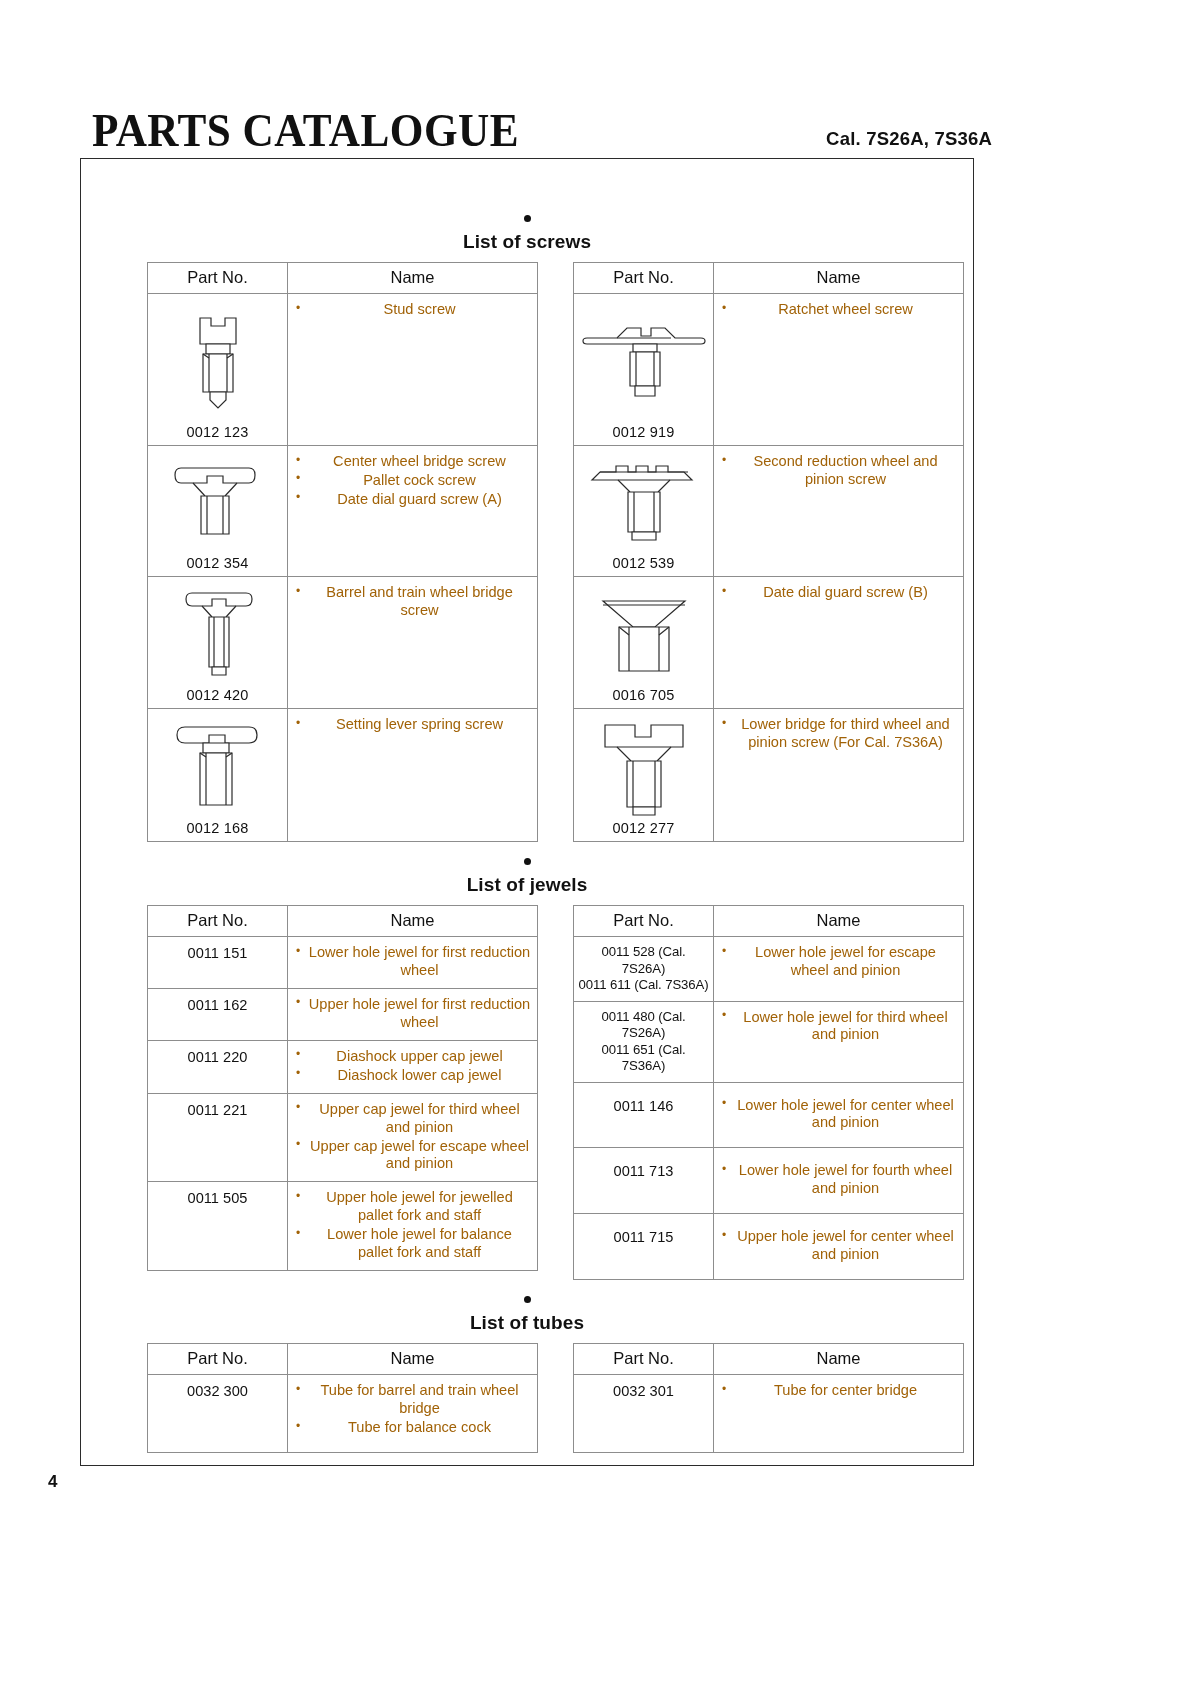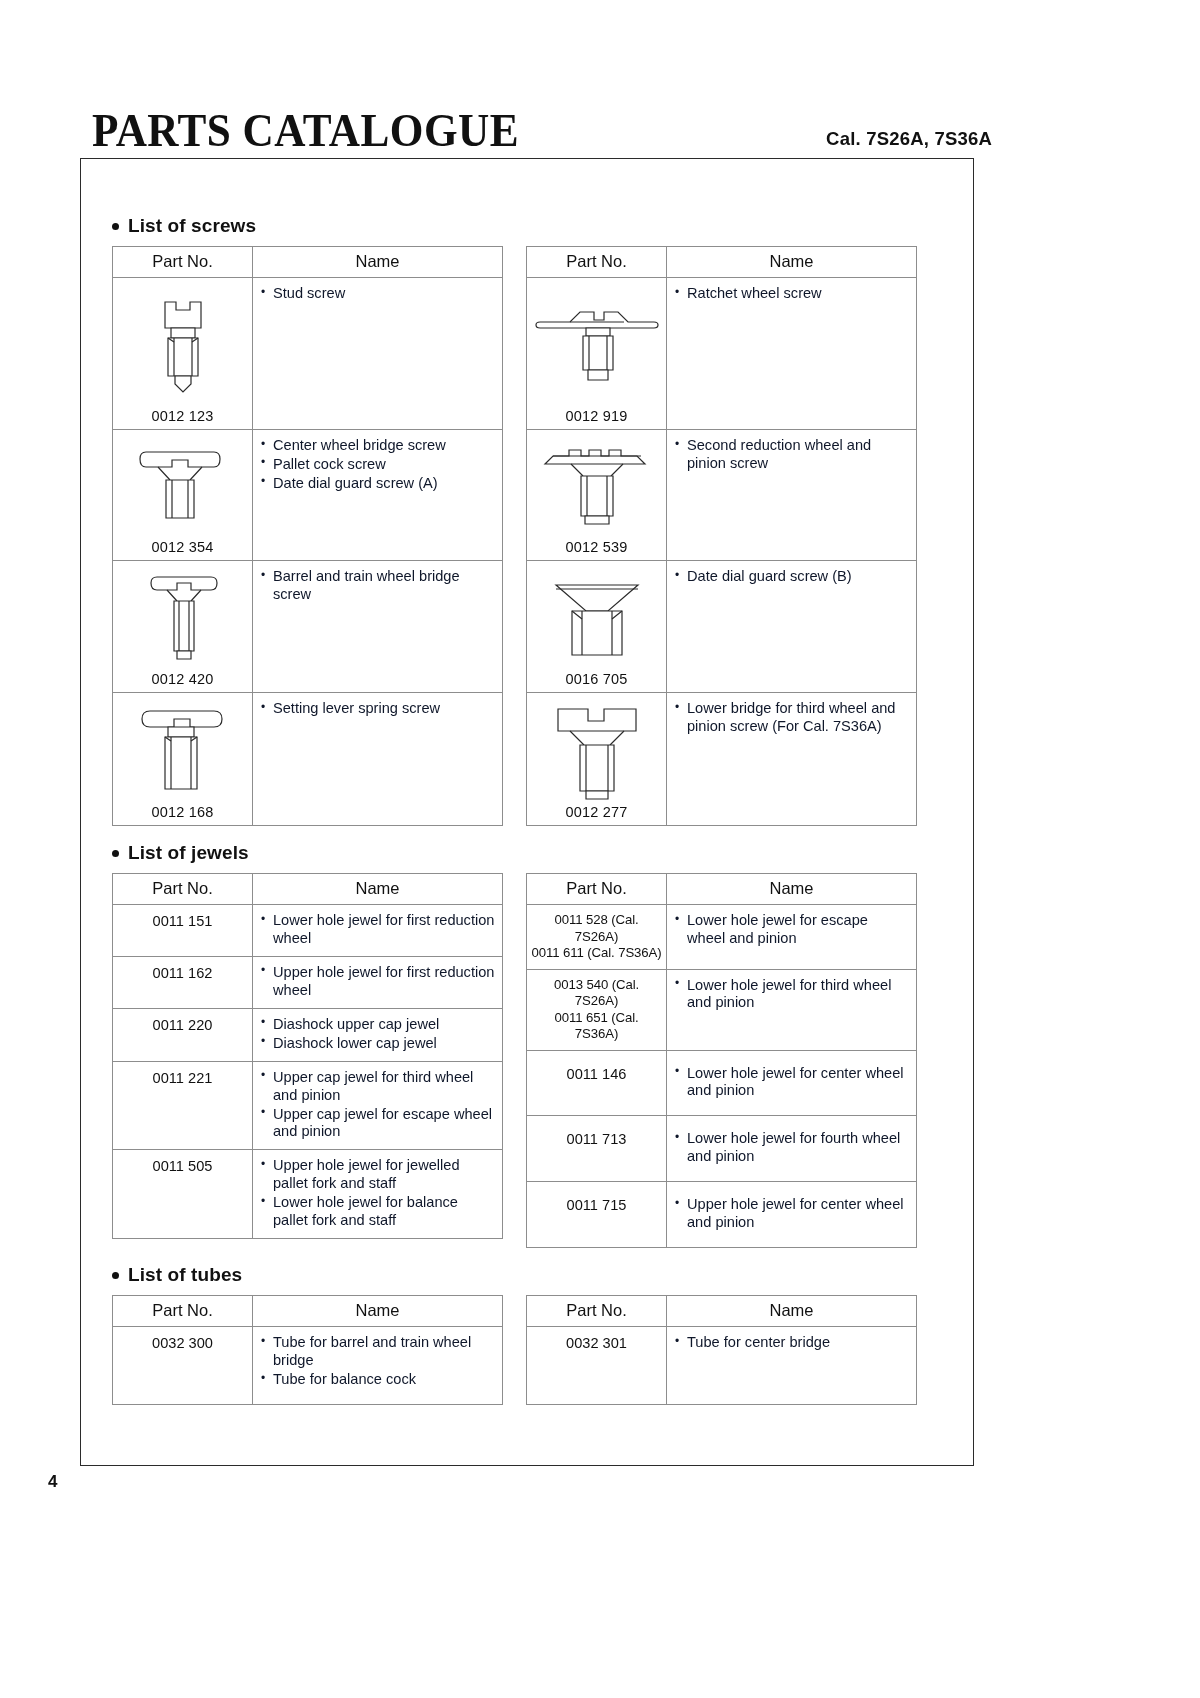--- a/index.html
+++ b/index.html
@@ -65,32 +65,34 @@
 
   .section-heading {
     font-size: 19px;
     font-weight: bold;
     color: #111;
     letter-spacing: 0.1px;
     display: flex;
     align-items: center;
     gap: 9px;
     margin-bottom: 9px;
+    flex-direction: column;
   }
   .section-heading .dot {
     width: 7px; height: 7px;
     background: #111;
     border-radius: 50%;
     display: inline-block;
     flex: 0 0 auto;
   }
 
   .two-col {
     display: flex;
-    gap: 24px;
+    gap: 36px;
+    margin-left: 35px;
   }
   .col { width: 390px; }
 
   table.parts {
     border-collapse: collapse;
     width: 390px;
     table-layout: fixed;
     background: #fff;
   }
   table.parts th,
@@ -132,24 +134,25 @@
   }
 
   td.name-cell {
     padding: 7px 6px 7px 8px;
   }
 
   ul.names { list-style: none; }
   ul.names li {
     font-size: 14.6px;
     line-height: 1.23;
-    color: #0f172a;
+    color: #a16207;
     padding-left: 12px;
     position: relative;
     margin-bottom: 1px;
+    text-align: center;
   }
   ul.names li::before {
     content: "\2022";
     position: absolute;
     left: 0;
     top: -0.5px;
     font-size: 12px;
   }
 
   
@@ -484,21 +487,21 @@
             <tr>
               <td class="partno-cell small" style="white-space:pre-line">0011 528 (Cal. 7S26A)
 0011 611 (Cal. 7S36A)</td>
               <td class="name-cell">
                 <ul class="names">
                   <li>Lower hole jewel for escape wheel and pinion</li>
                 </ul>
               </td>
             </tr>
             <tr>
-              <td class="partno-cell small" style="white-space:pre-line">0013 540 (Cal. 7S26A)
+              <td class="partno-cell small" style="white-space:pre-line">0011 480 (Cal. 7S26A)
 0011 651 (Cal. 7S36A)</td>
               <td class="name-cell">
                 <ul class="names">
                   <li>Lower hole jewel for third wheel and pinion</li>
                 </ul>
               </td>
             </tr>
             <tr>
               <td class="partno-cell" style="padding:14px 4px">0011 146</td>
               <td class="name-cell" style="padding-top:14px;padding-bottom:14px">

